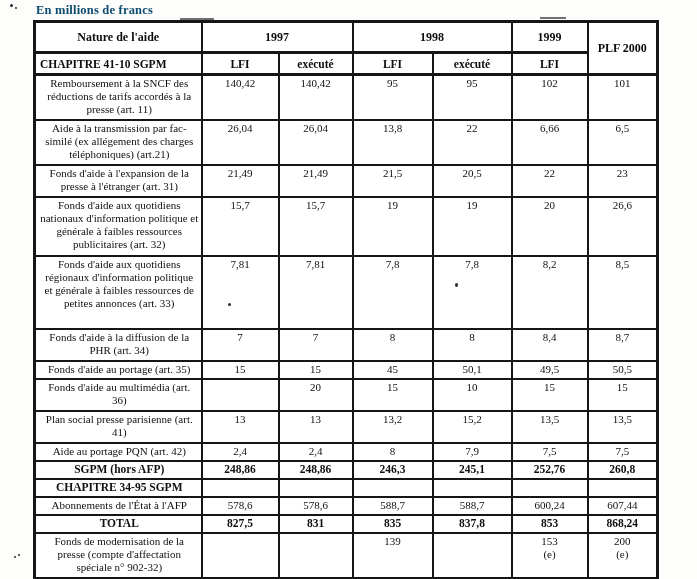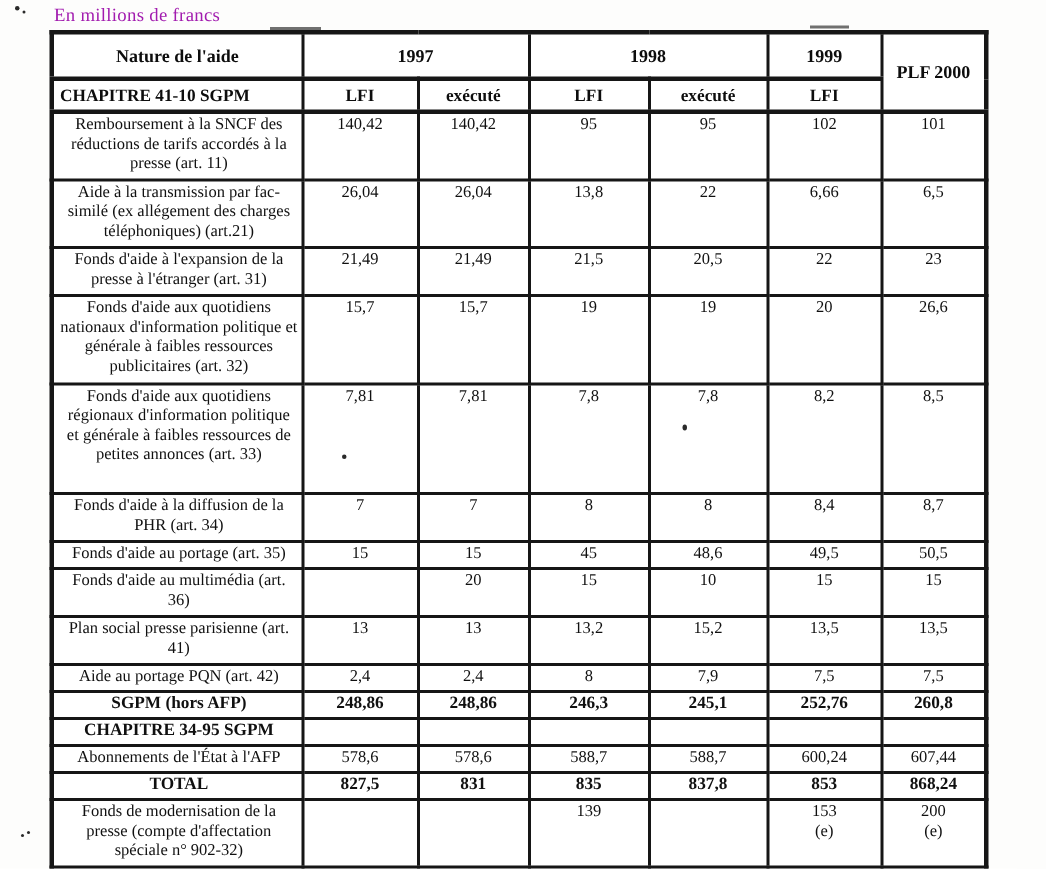--- a/index.html
+++ b/index.html
@@ -7,22 +7,22 @@
     width:697px;height:579px;
     background:#fdfdfc;
     font-family:"Liberation Serif","DejaVu Serif",serif;
     color:#111;
     position:relative;
     overflow:hidden;
   }
   .page{position:absolute;inset:0;}
   .doc-title{
     position:absolute;left:36px;top:3px;
-    font-size:12.5px;font-weight:normal;letter-spacing:.2px;
-    color:#a21caf;
+    font-size:12.5px;font-weight:bold;letter-spacing:.2px;
+    color:#0c4a6e;
   }
   table.aid-table{
     position:absolute;left:33px;top:20px;
     width:623px;
     border-collapse:collapse;
     table-layout:fixed;
     background:#fff;
   }
   table.aid-table, table.aid-table th, table.aid-table td{
     border:2px solid #161616;
@@ -141,21 +141,21 @@
           <td class="val">8</td>
           <td class="val">8</td>
           <td class="val">8,4</td>
           <td class="val">8,7</td>
         </tr>
         <tr>
           <td class="label">Fonds d'aide au portage (art. 35)</td>
           <td class="val">15</td>
           <td class="val">15</td>
           <td class="val">45</td>
-          <td class="val">48,6</td>
+          <td class="val">50,1</td>
           <td class="val">49,5</td>
           <td class="val">50,5</td>
         </tr>
         <tr class="tall2">
           <td class="label">Fonds d'aide au multimédia (art. 36)</td>
           <td class="val"></td>
           <td class="val">20</td>
           <td class="val">15</td>
           <td class="val">10</td>
           <td class="val">15</td>

